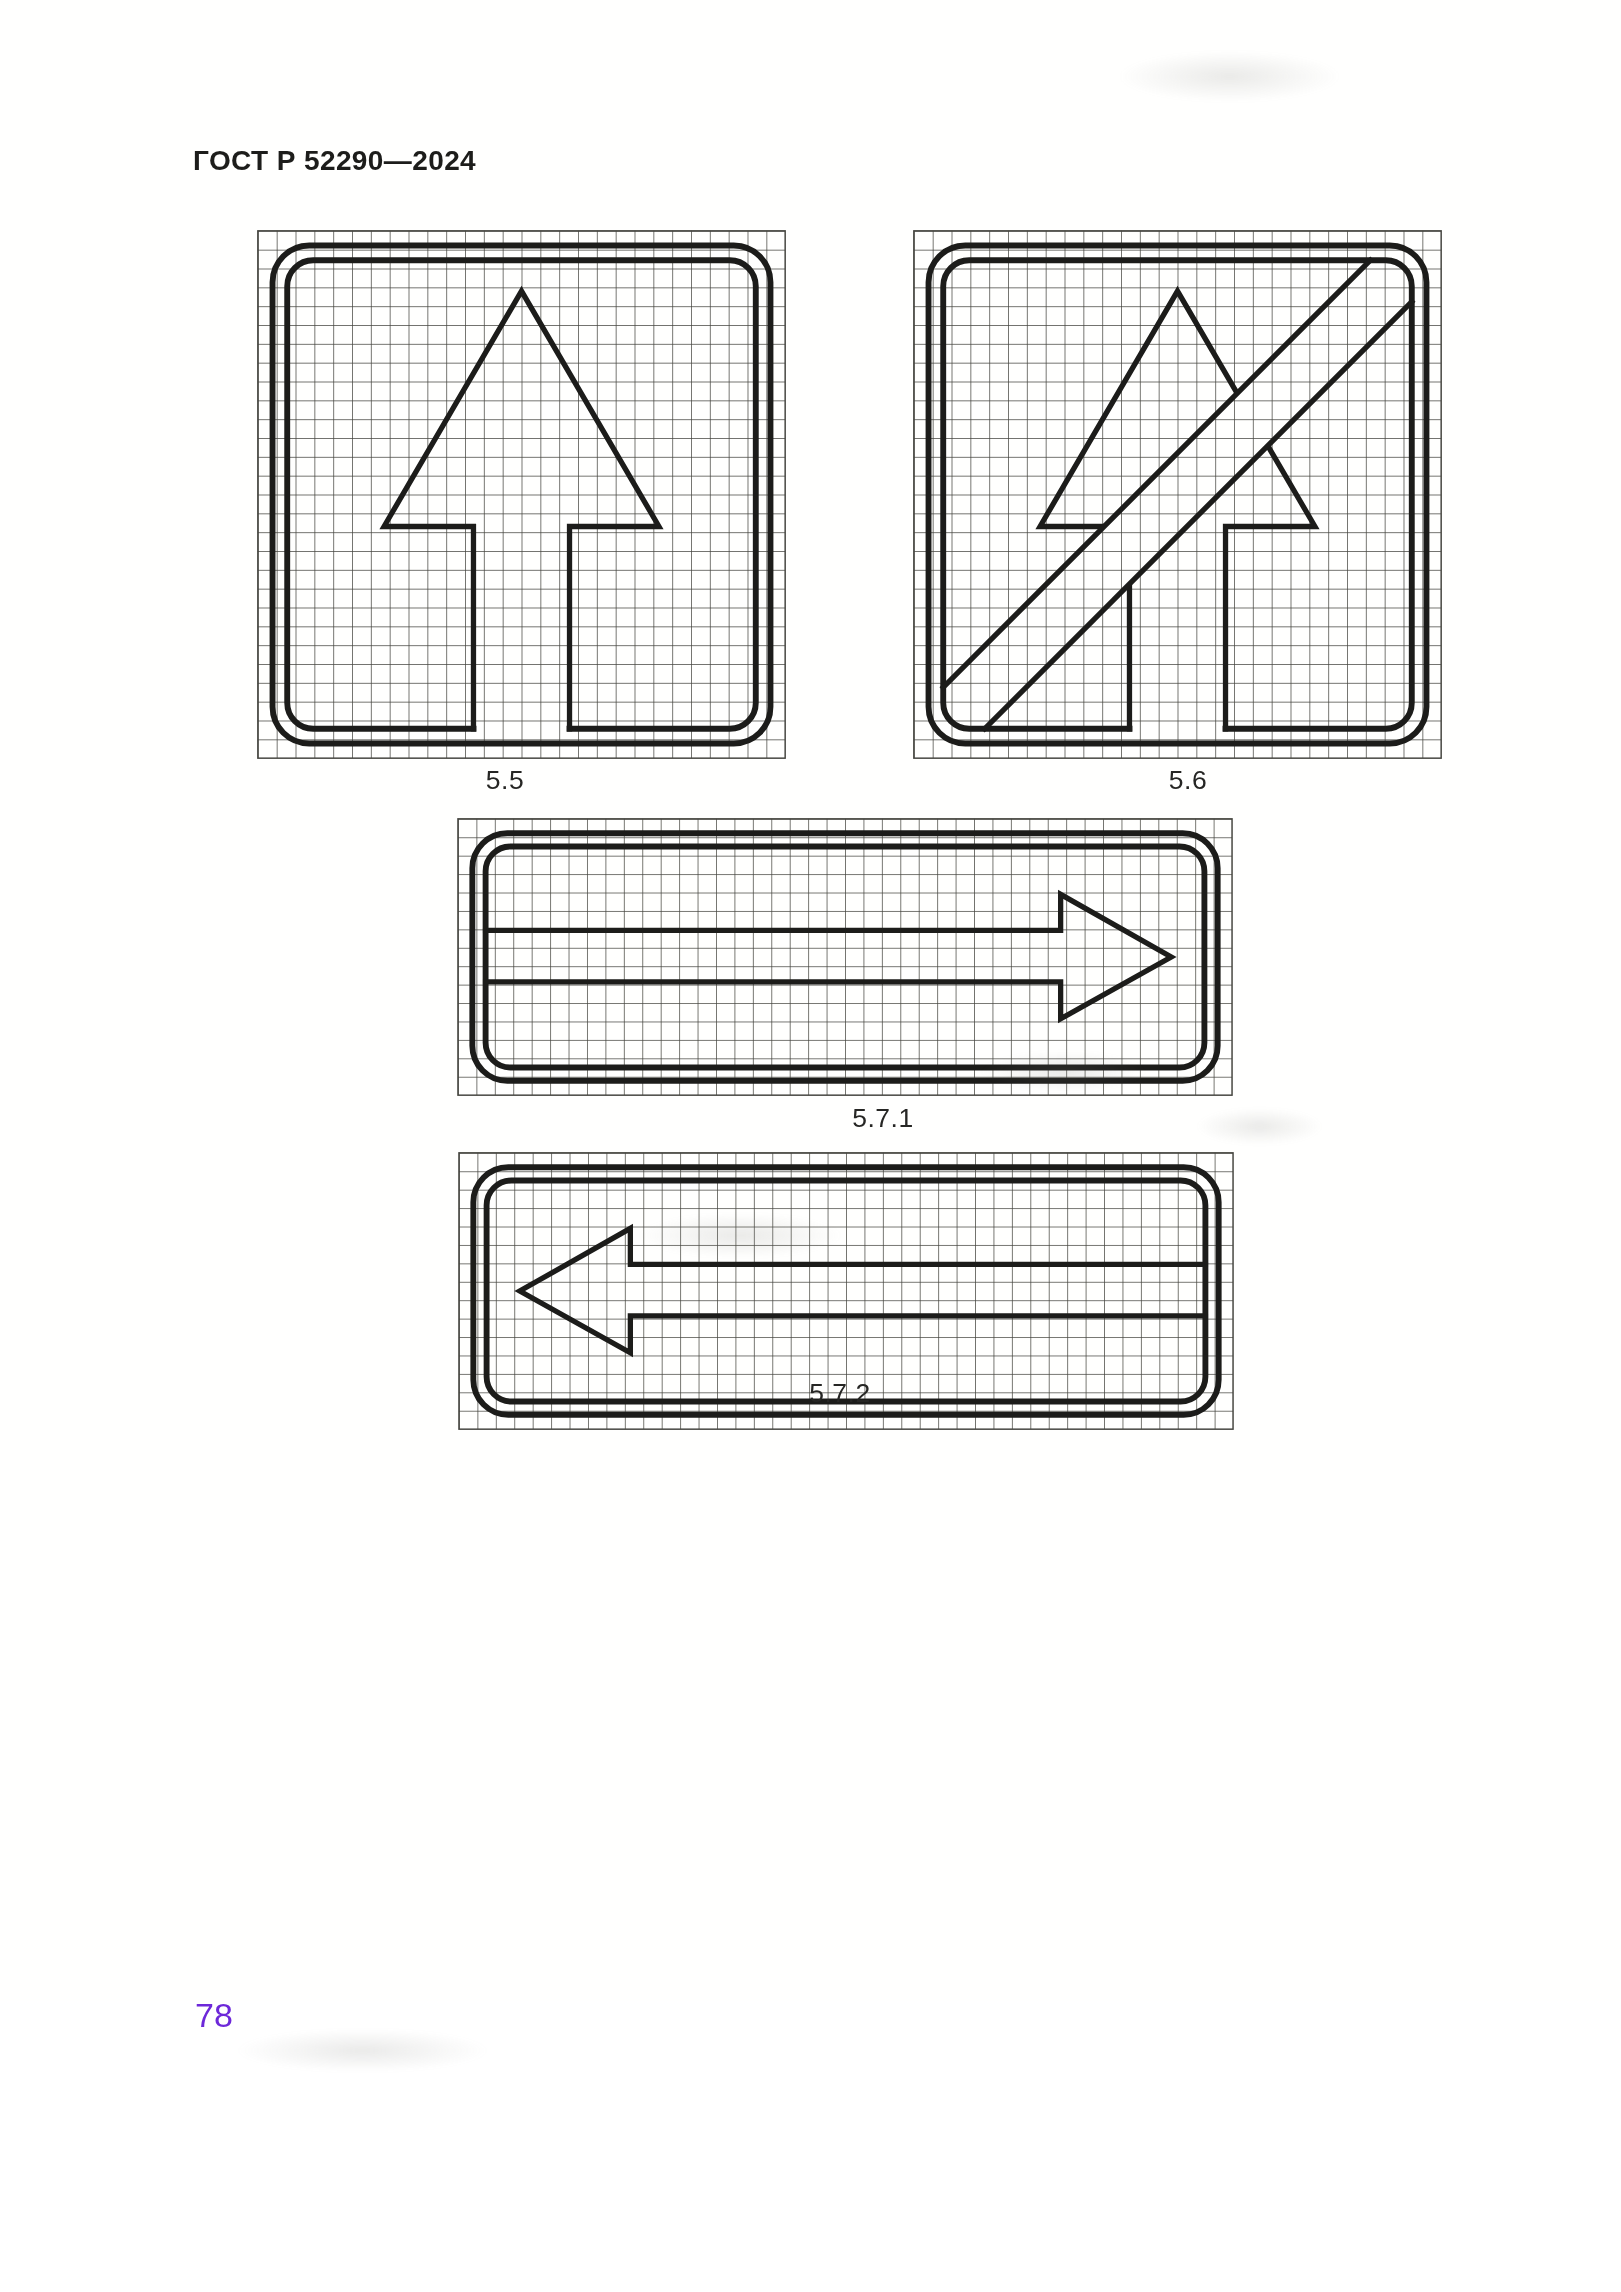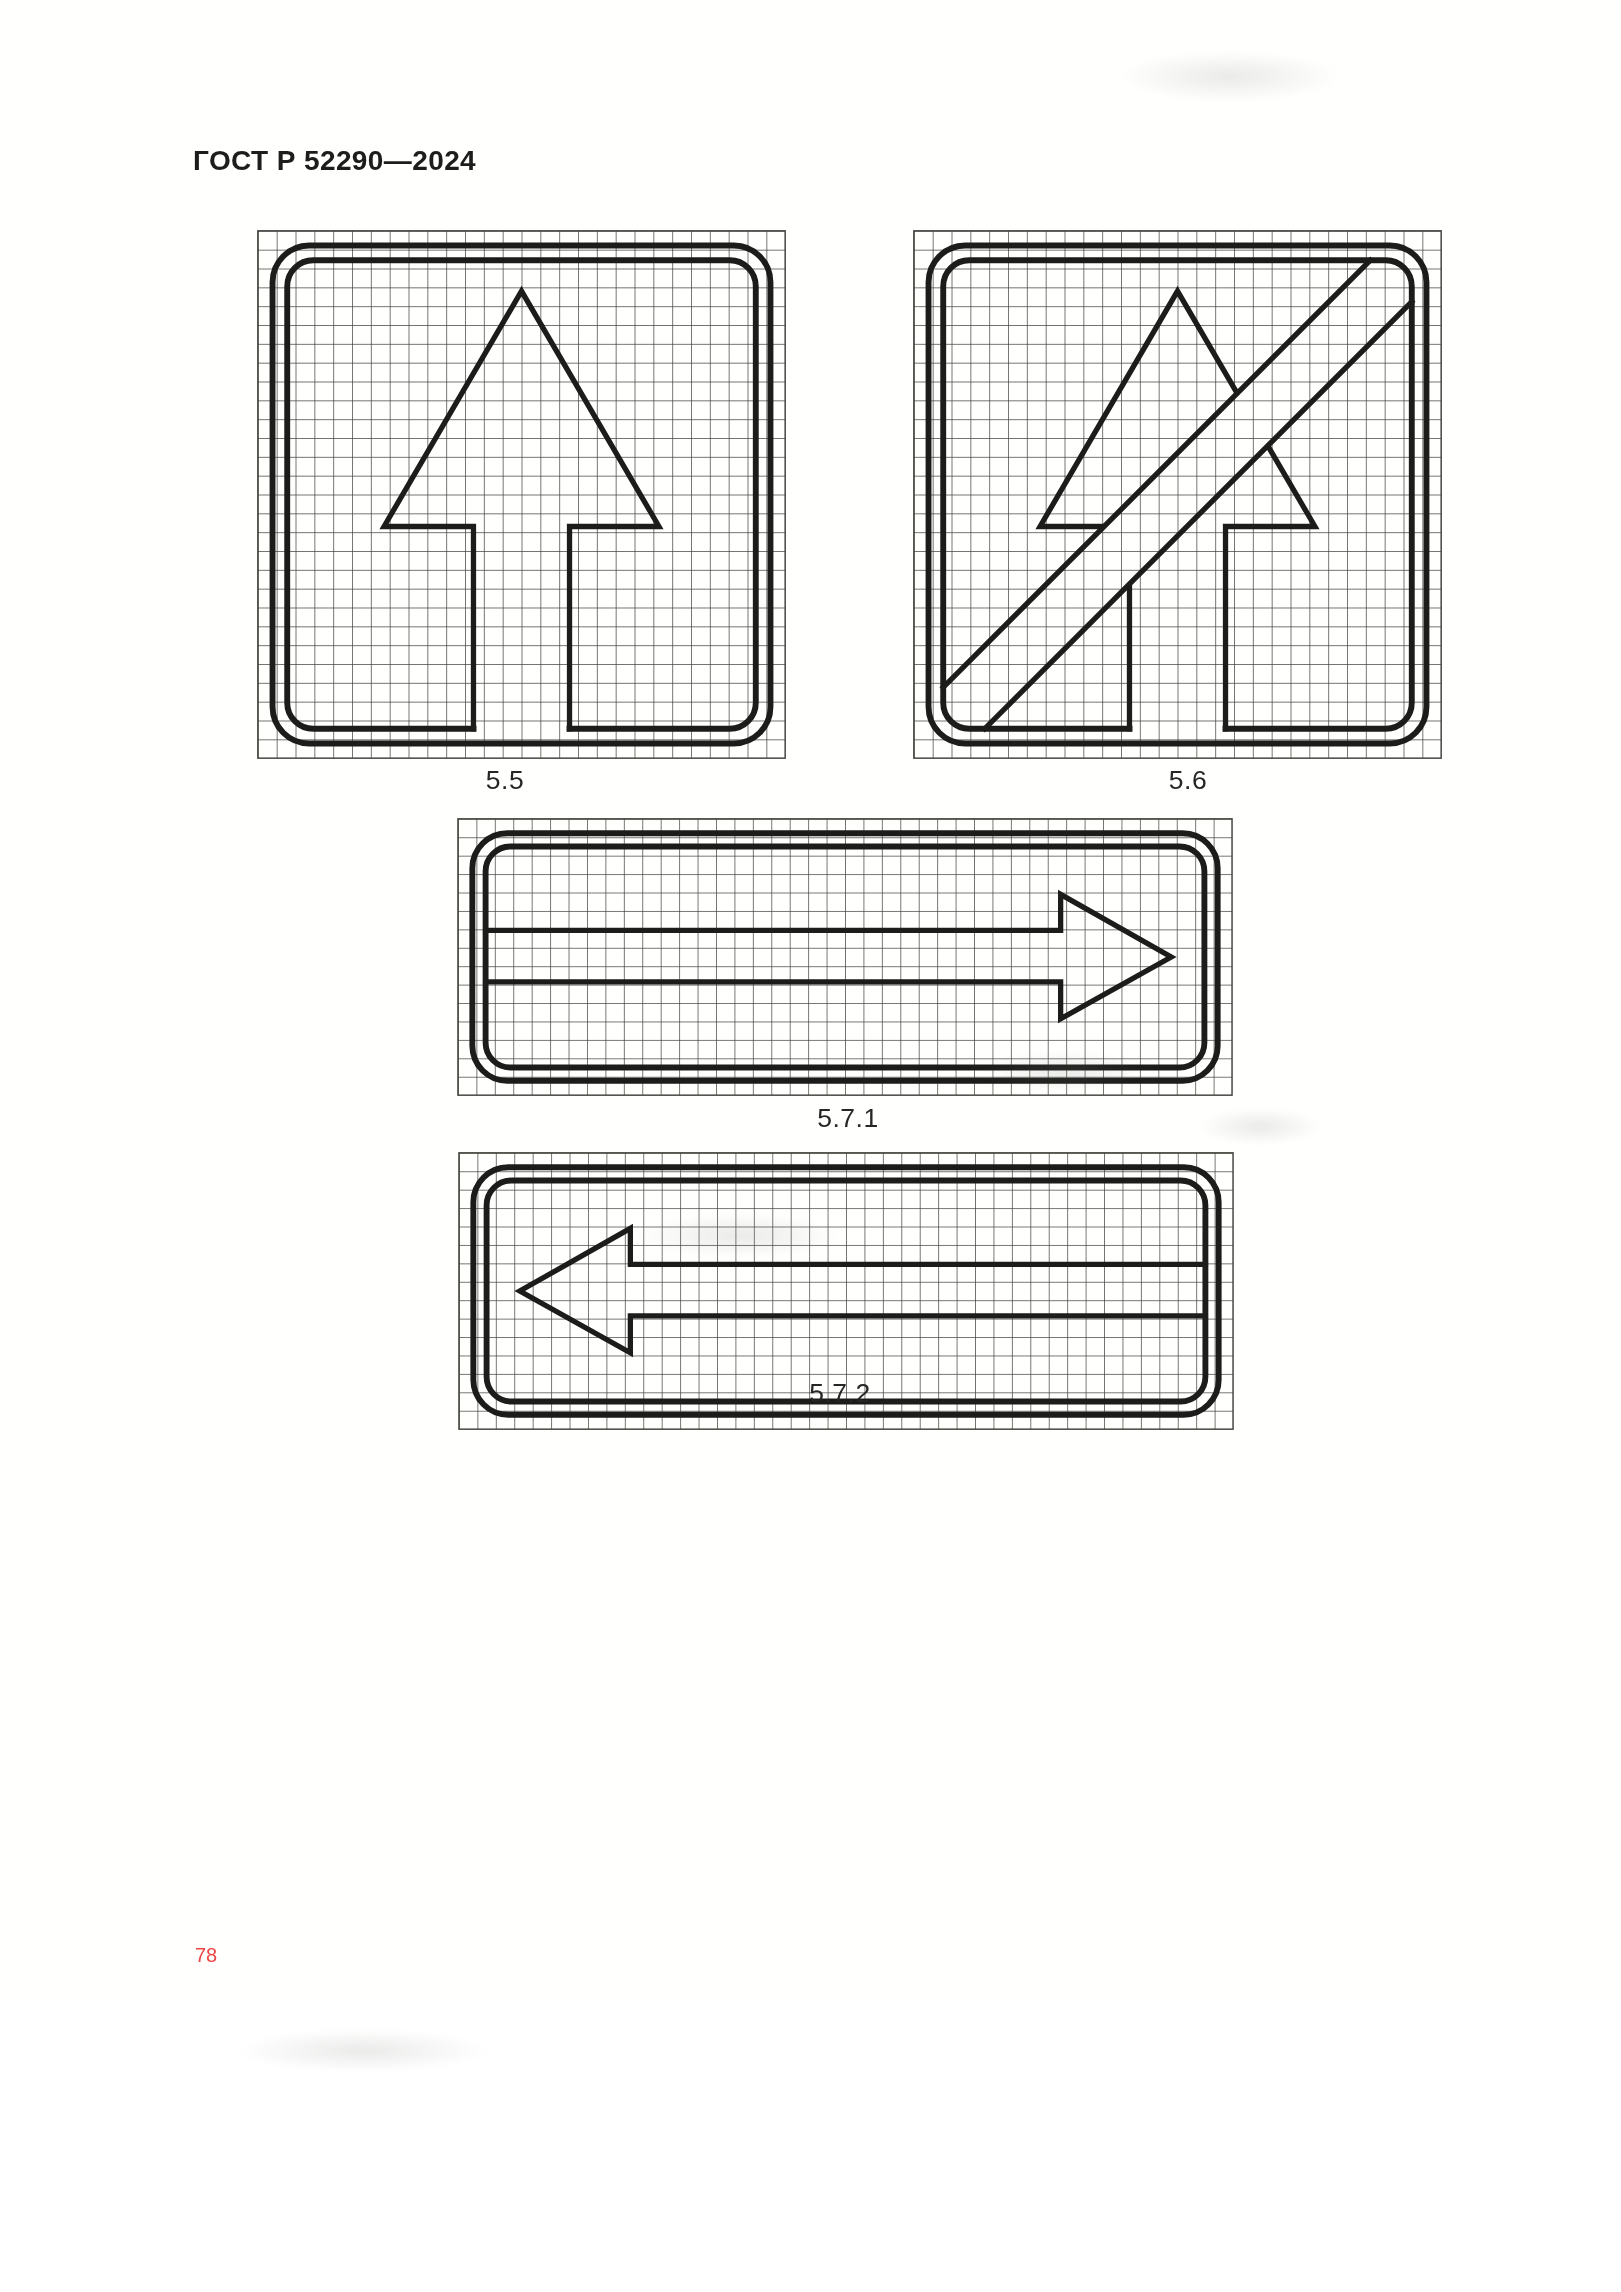--- a/index.html
+++ b/index.html
@@ -9,22 +9,22 @@
     font-family:"Liberation Sans", sans-serif;
     overflow:hidden;
   }
   .page{position:absolute;left:0;top:0;width:1621px;height:2001px;background:#fffffe;}
   .doc-header{
     position:absolute;left:193px;top:145px;
     font-size:28px;font-weight:bold;letter-spacing:0.4px;color:#1d1d1b;
     white-space:nowrap;
   }
   .page-number{
-    position:absolute;left:195px;top:1944px;
-    font-size:20px;color:#ef4444;
+    position:absolute;left:195px;top:1996px;
+    font-size:34px;color:#6d28d9;
   }
   .sign-figure{position:absolute;line-height:0;}
   .caption{
     position:absolute;transform:translateX(-50%);
     font-size:26.5px;color:#262624;letter-spacing:0.5px;white-space:nowrap;text-align:center;
   }
   .smudge{
     position:absolute;pointer-events:none;
     background:radial-gradient(ellipse at center, rgba(125,125,120,.16), rgba(125,125,120,0) 70%);
     filter:blur(2px);
@@ -74,21 +74,21 @@
           <defs>
             <pattern id="grid2" width="18.80952380952381" height="18.8" patternUnits="userSpaceOnUse">
               <path d="M 18.80952380952381 0 H 0 V 18.8" fill="none" stroke="#45453f" stroke-width="1.5"></path>
             </pattern>
           </defs>
           <rect x="0" y="0" width="790" height="282" fill="url(#grid2)" stroke="#45453f" stroke-width="1.5"></rect>
           <rect x="28.214285714285715" y="28.214285714285715" width="733.5714285714286" height="225.57142857142856" rx="25.392857142857146" fill="none" stroke="#1c1c1a" stroke-width="6"></rect>
           <path d="M 28.214285714285715 113.79761904761905 H 615.0714285714287 V 77.11904761904762 L 727.9285714285716 141.07142857142858 L 615.0714285714287 204.08333333333334 V 166.46428571428572 H 28.214285714285715" fill="none" stroke="#1c1c1a" stroke-width="5.4" stroke-linejoin="miter" stroke-linecap="square"></path>
           <rect x="14.671428571428573" y="14.671428571428573" width="760.6571428571428" height="252.65714285714284" rx="35.73809523809524" fill="none" stroke="#1c1c1a" stroke-width="6"></rect>
         </svg></div>
-      <div class="caption" style="left: 848px; top: 1103px;">5.7.1</div>
+      <div class="caption" style="left: 883px; top: 1103px;">5.7.1</div>
       <div class="sign-figure" style="left: 451px; top: 1145px;"><svg width="790" height="292" viewBox="-8 -8 806 298">
           <defs>
             <pattern id="grid3" width="18.80952380952381" height="18.8" patternUnits="userSpaceOnUse">
               <path d="M 18.80952380952381 0 H 0 V 18.8" fill="none" stroke="#45453f" stroke-width="1.5"></path>
             </pattern>
           </defs>
           <rect x="0" y="0" width="790" height="282" fill="url(#grid3)" stroke="#45453f" stroke-width="1.5"></rect>
           <rect x="28.214285714285715" y="28.214285714285715" width="733.5714285714286" height="225.57142857142856" rx="25.392857142857146" fill="none" stroke="#1c1c1a" stroke-width="6"></rect>
           <path d="M 761.7857142857143 113.79761904761905 H 174.92857142857144 V 77.11904761904762 L 62.07142857142857 141.07142857142858 L 174.92857142857144 204.08333333333334 V 166.46428571428572 H 761.7857142857143" fill="none" stroke="#1c1c1a" stroke-width="5.4" stroke-linejoin="miter" stroke-linecap="square"></path>
           <rect x="14.671428571428573" y="14.671428571428573" width="760.6571428571428" height="252.65714285714284" rx="35.73809523809524" fill="none" stroke="#1c1c1a" stroke-width="6"></rect>

